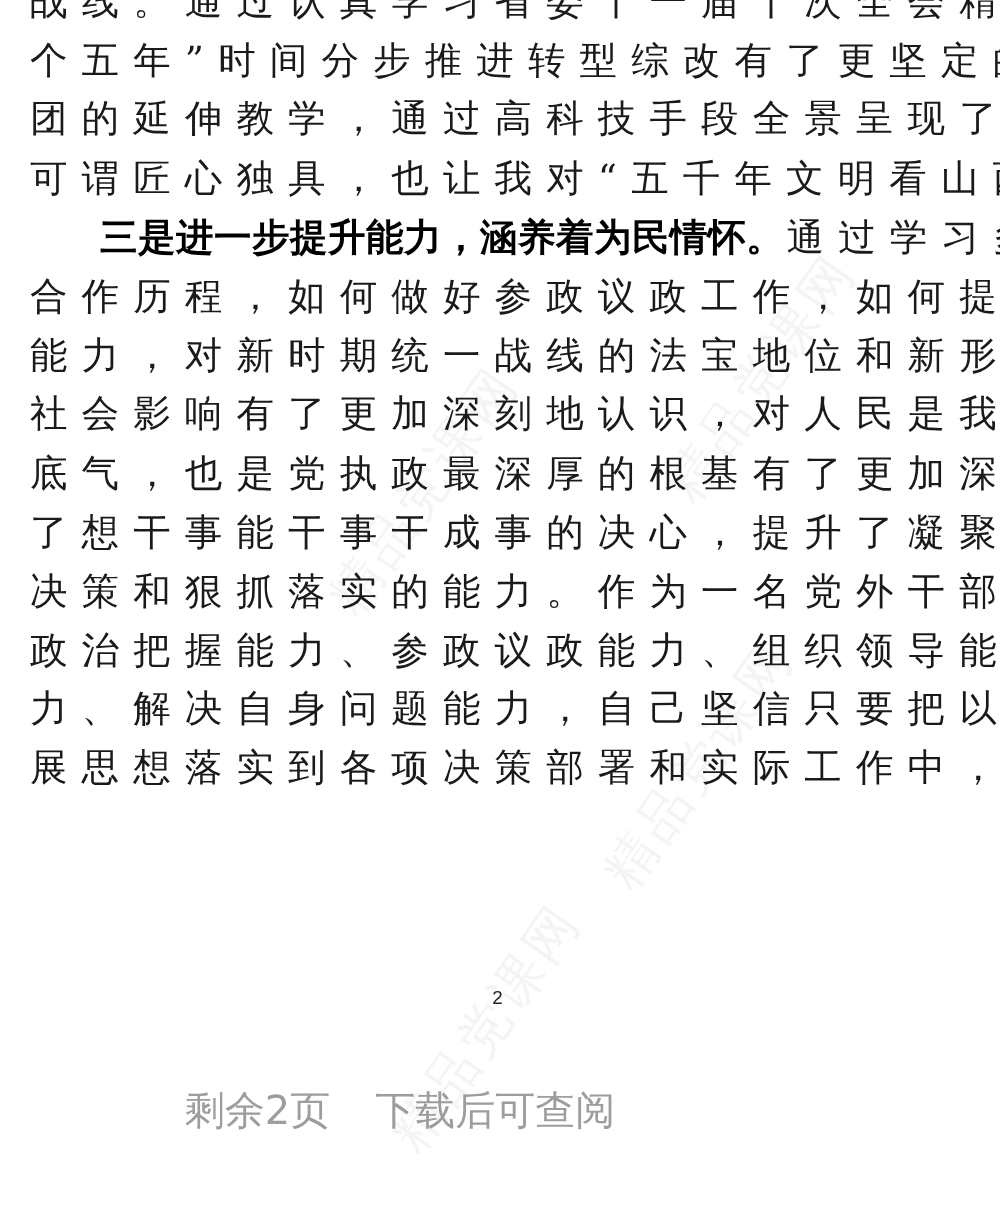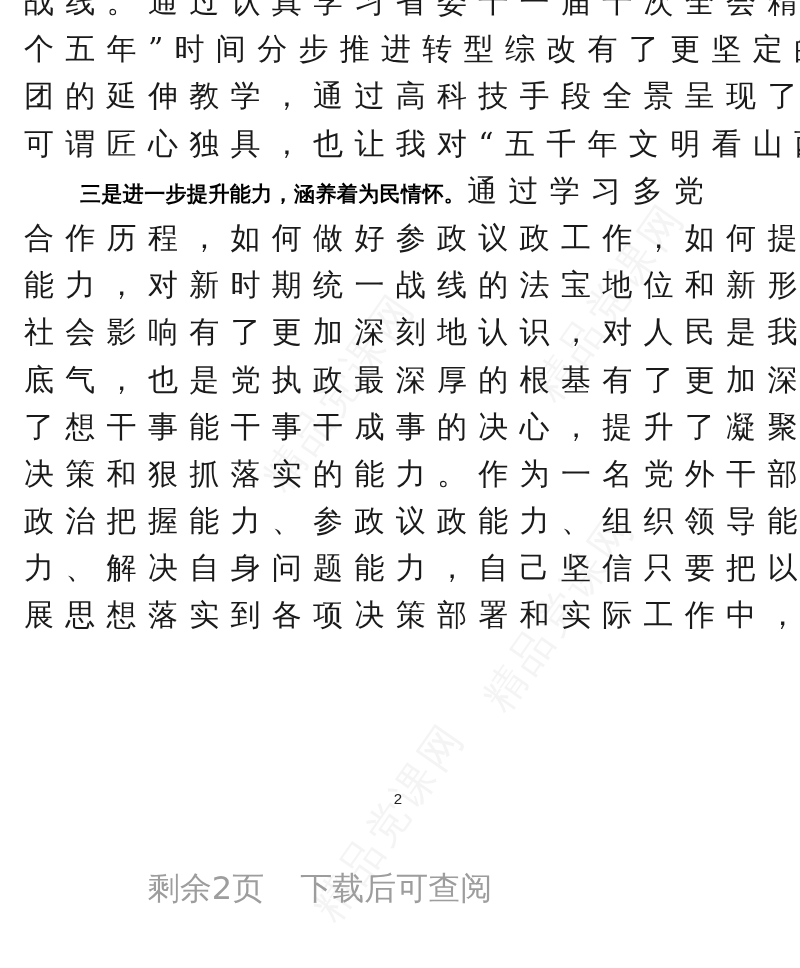--- a/index.html
+++ b/index.html
@@ -40,21 +40,21 @@
     }
     .line.indent {
       padding-left: 56px;
     }
     .line.bold-lead {
       letter-spacing: 0.5px;
     }
     .lead-bold {
       font-family: "DejaVu Sans", "Liberation Sans", sans-serif;
       font-weight: bold;
-      font-size: 21px;
+      font-size: 30px;
       letter-spacing: 0.4px;
       color: #000000;
     }
     .lead-rest {
       letter-spacing: 11.3px;
       margin-left: 2px;
     }
     .page-number {
       position: absolute;
       left: 388px;

